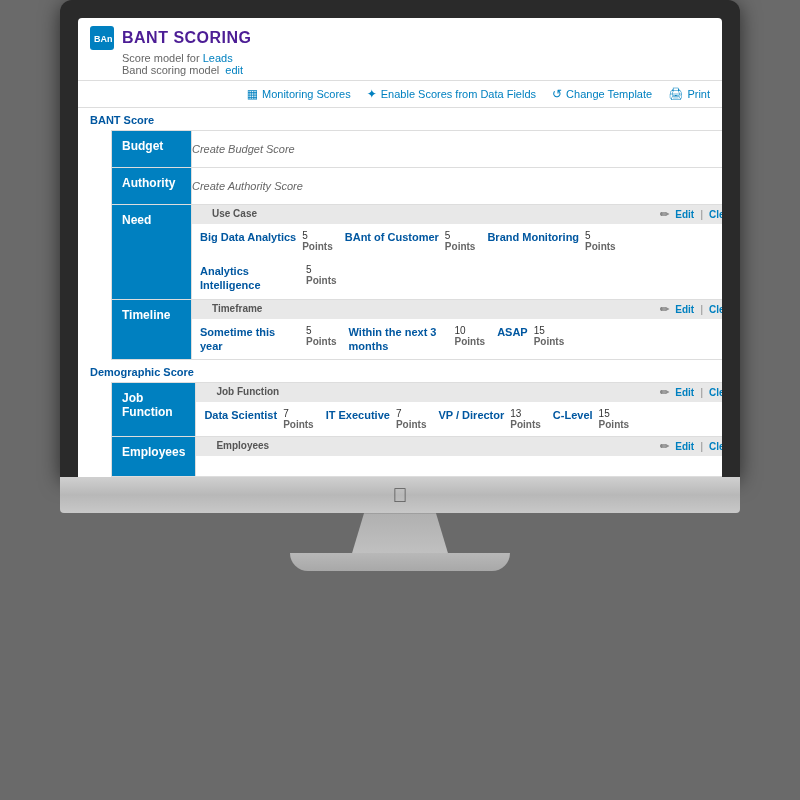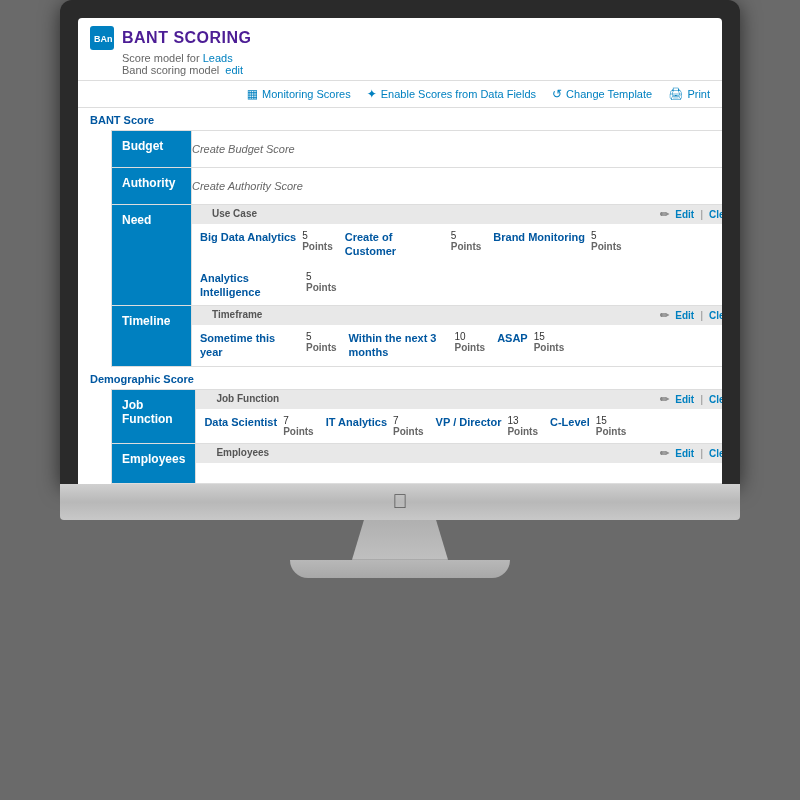--- a/index.html
+++ b/index.html
@@ -339,21 +339,21 @@
                     <span class="pipe">|</span>
                     <a>Clear</a>
                   </div>
                 </div>
                 <div class="score-items-row">
                   <div class="score-item">
                     <div class="score-item-label">Big Data Analytics</div>
                     <div class="score-item-points">5<span>Points</span></div>
                   </div>
                   <div class="score-item">
-                    <div class="score-item-label">Create of Customer</div>
+                    <div class="score-item-label">BAnt of Customer</div>
                     <div class="score-item-points">5<span>Points</span></div>
                   </div>
                   <div class="score-item">
                     <div class="score-item-label">Brand Monitoring</div>
                     <div class="score-item-points">5<span>Points</span></div>
                   </div>
                   <div class="score-item">
                     <div class="score-item-label">Analytics Intelligence</div>
                     <div class="score-item-points">5<span>Points</span></div>
                   </div>
@@ -408,21 +408,21 @@
                     <span class="pipe">|</span>
                     <a>Clear</a>
                   </div>
                 </div>
                 <div class="score-items-row">
                   <div class="score-item">
                     <div class="score-item-label">Data Scientist</div>
                     <div class="score-item-points">7<span>Points</span></div>
                   </div>
                   <div class="score-item">
-                    <div class="score-item-label">IT Analytics</div>
+                    <div class="score-item-label">IT Executive</div>
                     <div class="score-item-points">7<span>Points</span></div>
                   </div>
                   <div class="score-item">
                     <div class="score-item-label">VP / Director</div>
                     <div class="score-item-points">13<span>Points</span></div>
                   </div>
                   <div class="score-item">
                     <div class="score-item-label">C-Level</div>
                     <div class="score-item-points">15<span>Points</span></div>
                   </div>

